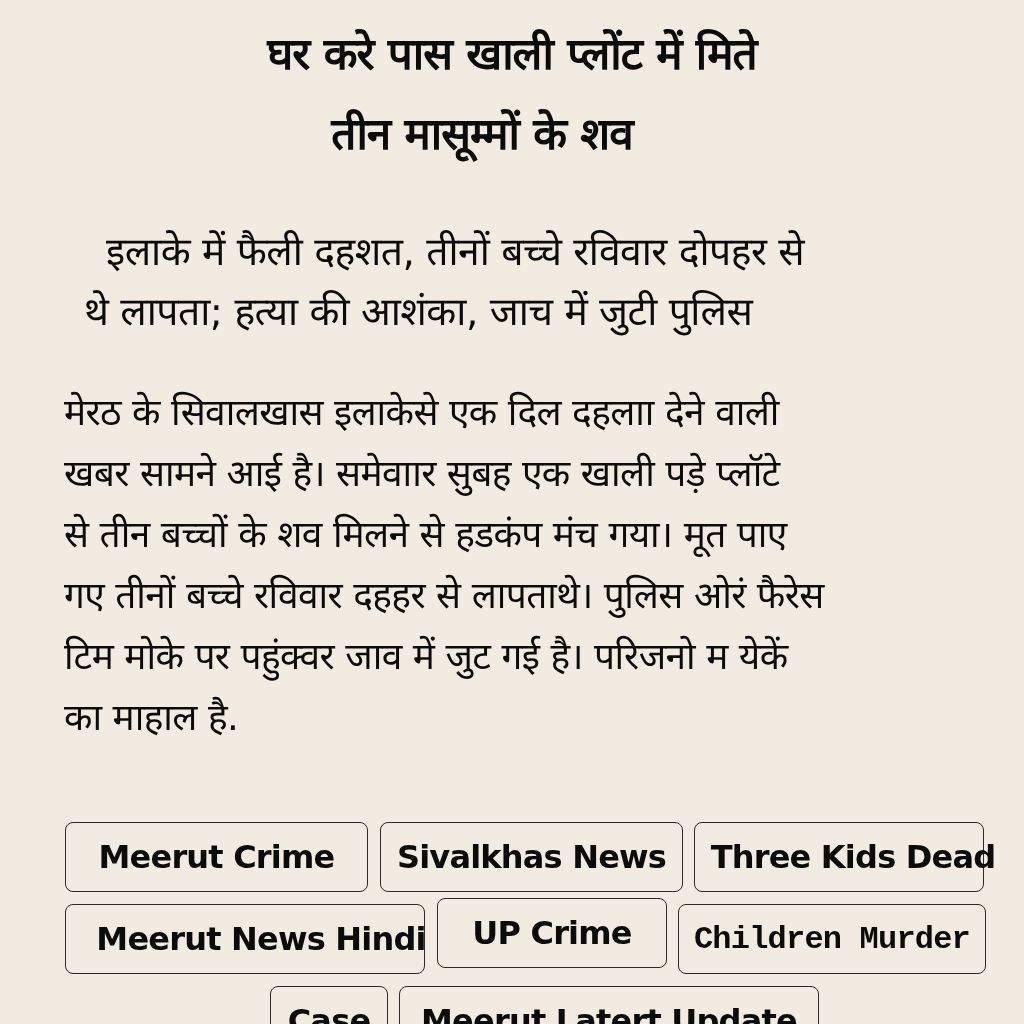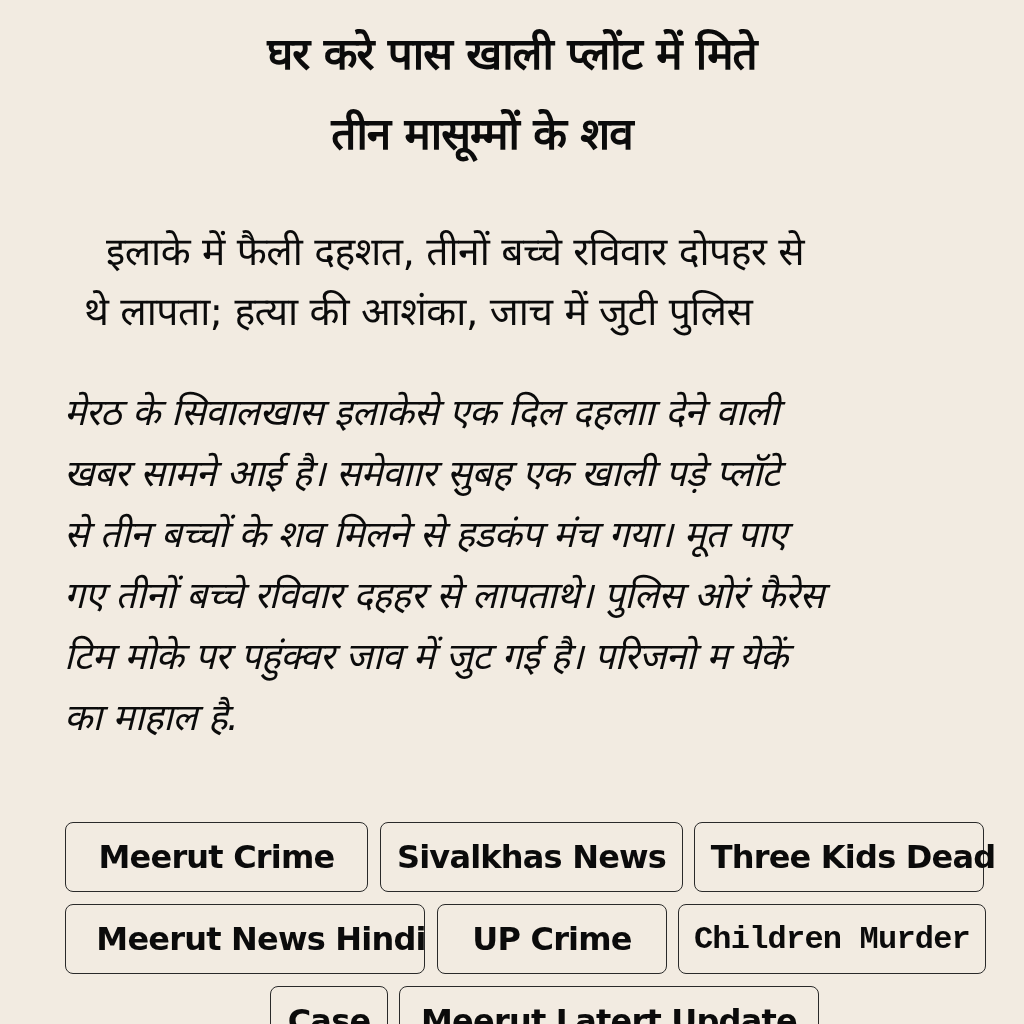--- a/index.html
+++ b/index.html
@@ -46,21 +46,20 @@
 
     .body-text {
       position: absolute;
       left: 64px;
       top: 382px;
       width: 920px;
       margin: 0;
       font-size: 37px;
       line-height: 61px;
       letter-spacing: -0.6px;
-      font-style: italic;
     }
     .body-text .line { display: block; white-space: nowrap; }
 
     .tags {
       position: absolute;
       left: 0;
       top: 822px;
       width: 1024px;
     }
     .tag {
@@ -102,17 +101,17 @@
   <span class="line">गए तीनों बच्चे रविवार दहहर से लापताथे। पुलिस ओरं फैरेस</span>
   <span class="line">टिम मोके पर पहुंक्वर जाव में जुट गई है। परिजनो म येकें</span>
   <span class="line">का माहाल है.</span>
 </p>
 
 <div class="tags">
   <a class="tag" style="left:65px; top:0; width:303px;">Meerut Crime</a>
   <a class="tag" style="left:380px; top:0; width:303px;">Sivalkhas News</a>
   <a class="tag" style="left:694px; top:0; width:290px;padding-left:28px;">Three Kids Dead</a>
   <a class="tag" style="left:65px; top:82px; width:360px;padding-left:32px;">Meerut News Hindi</a>
-  <a class="tag" style="left:437px; top:82px; width:230px;">UP Crime</a>
+  <a class="tag" style="left:437px; top:76px; width:230px;">UP Crime</a>
   <a class="tag" style="left:678px; top:82px; width:308px;font-family:Liberation Mono, monospace;">Children Murder</a>
   <a class="tag" style="left:270px; top:164px; width:118px;">Case</a>
   <a class="tag" style="left:399px; top:164px; width:420px;">Meerut Latert Update</a>
 </div>
 
 </body></html>

